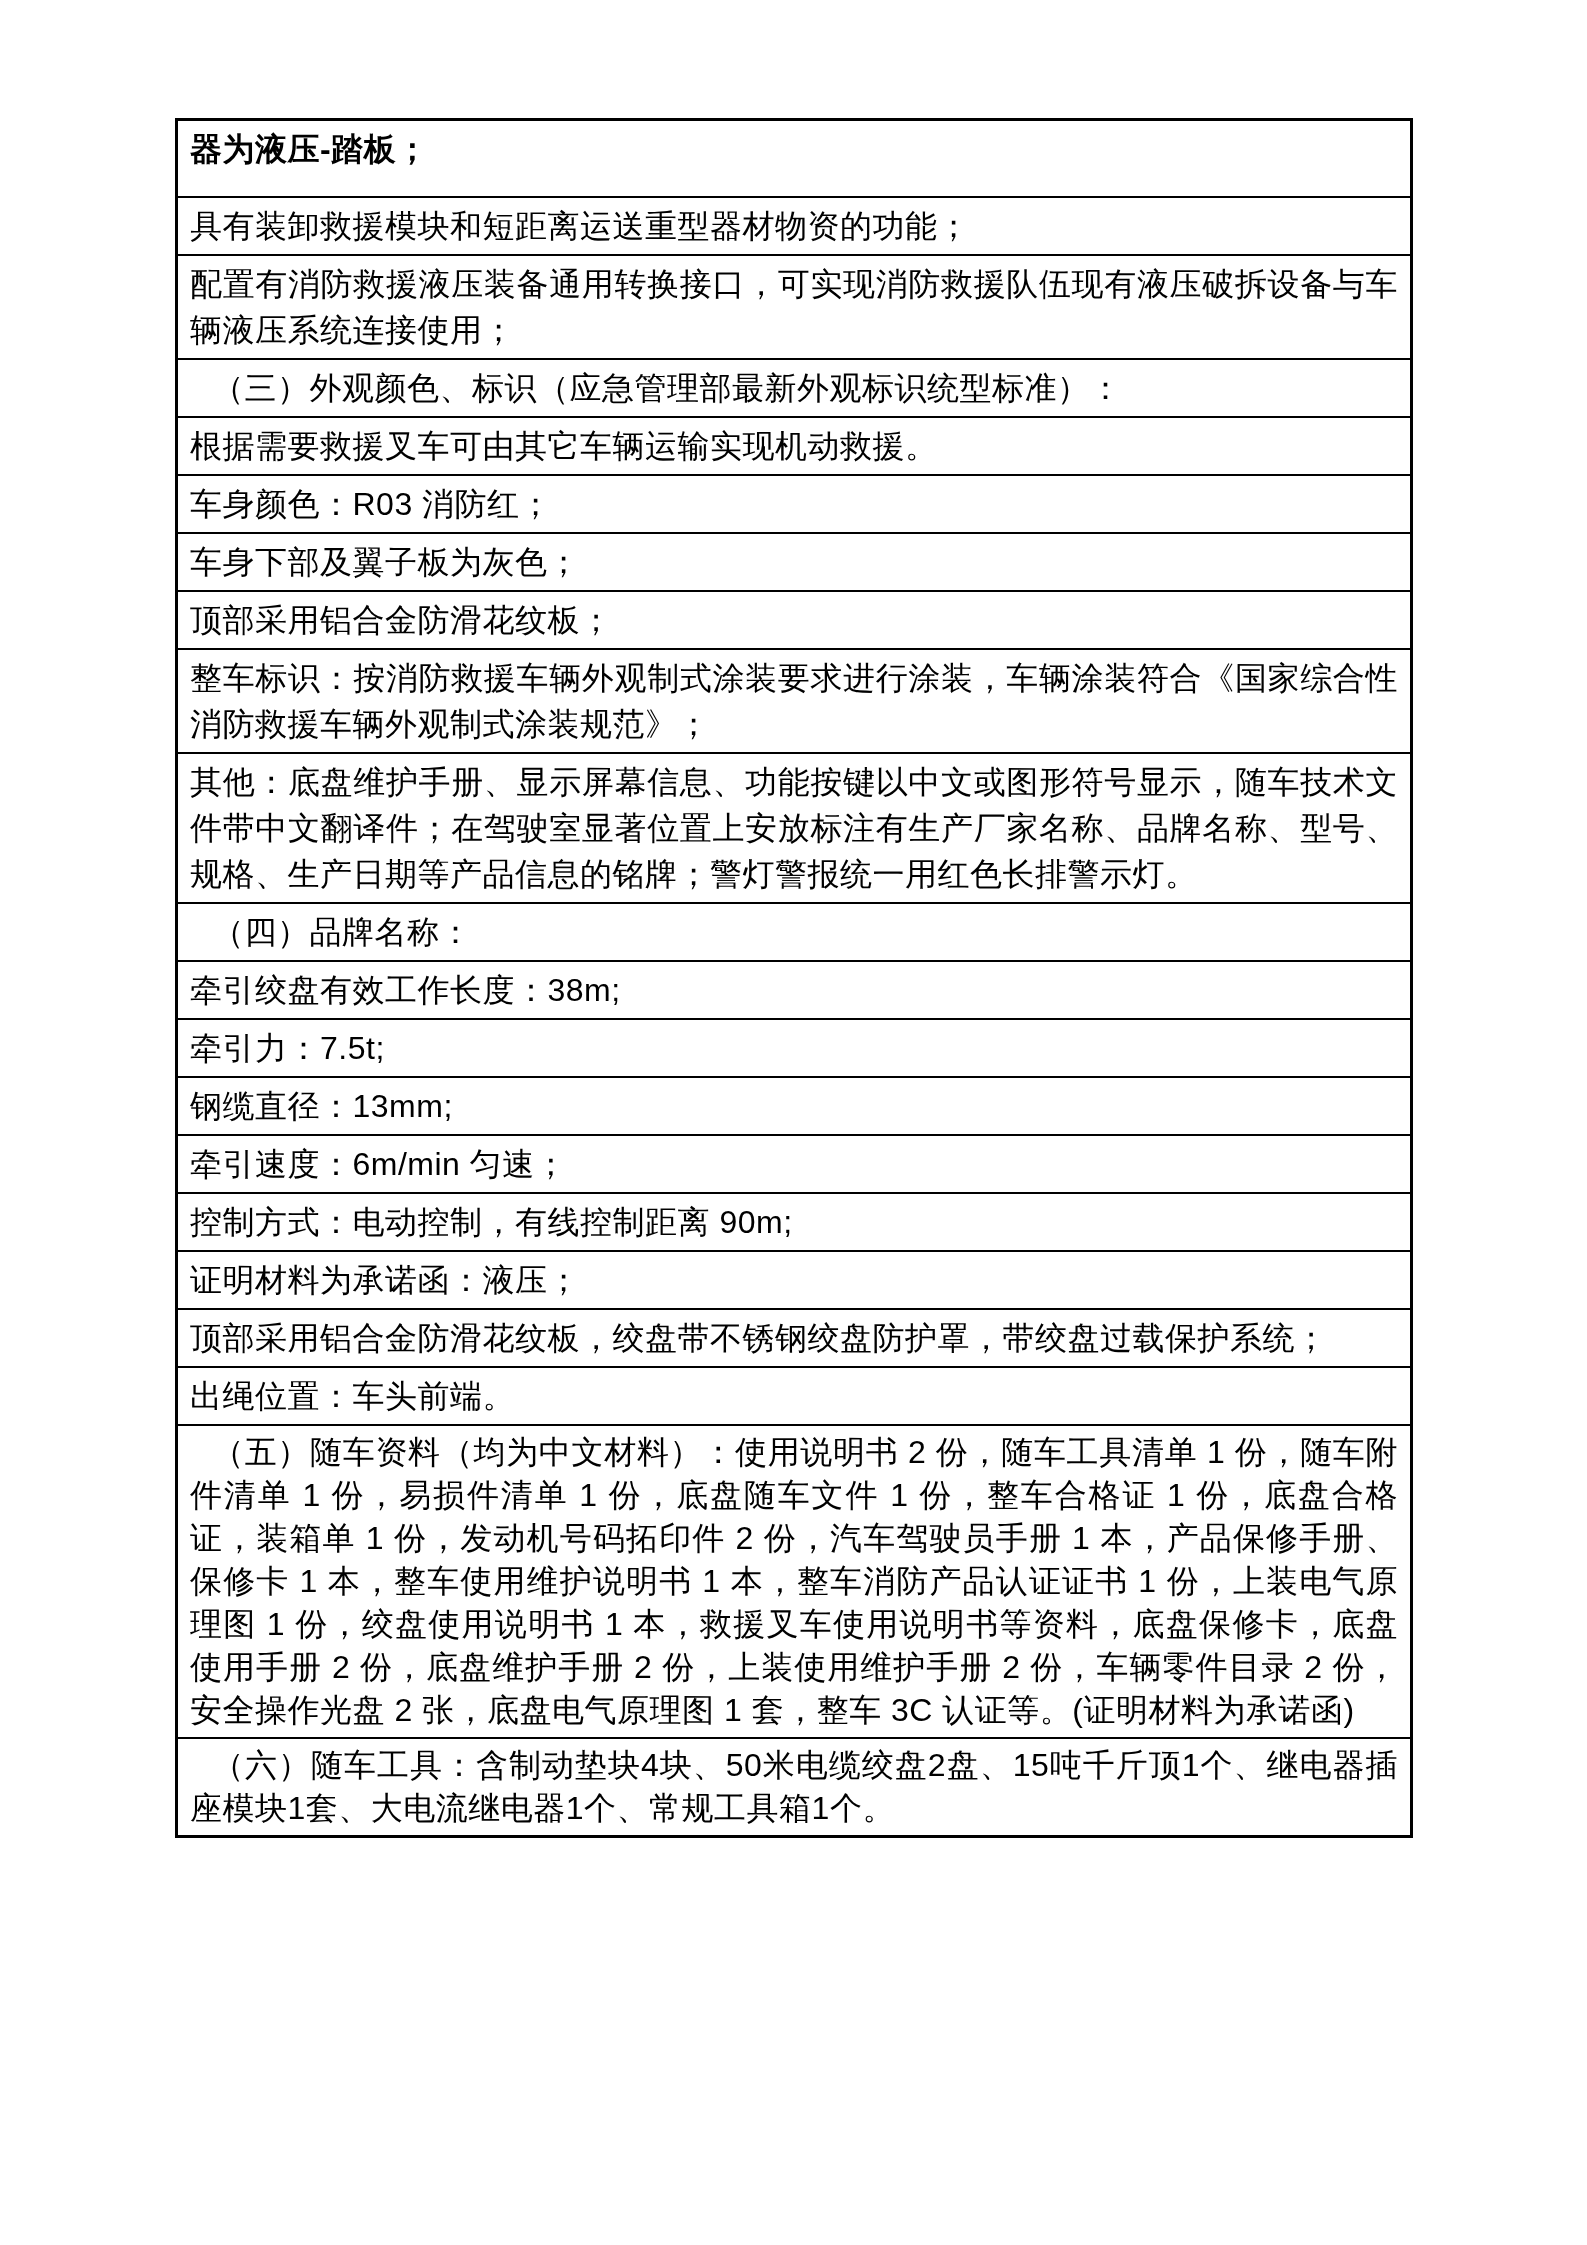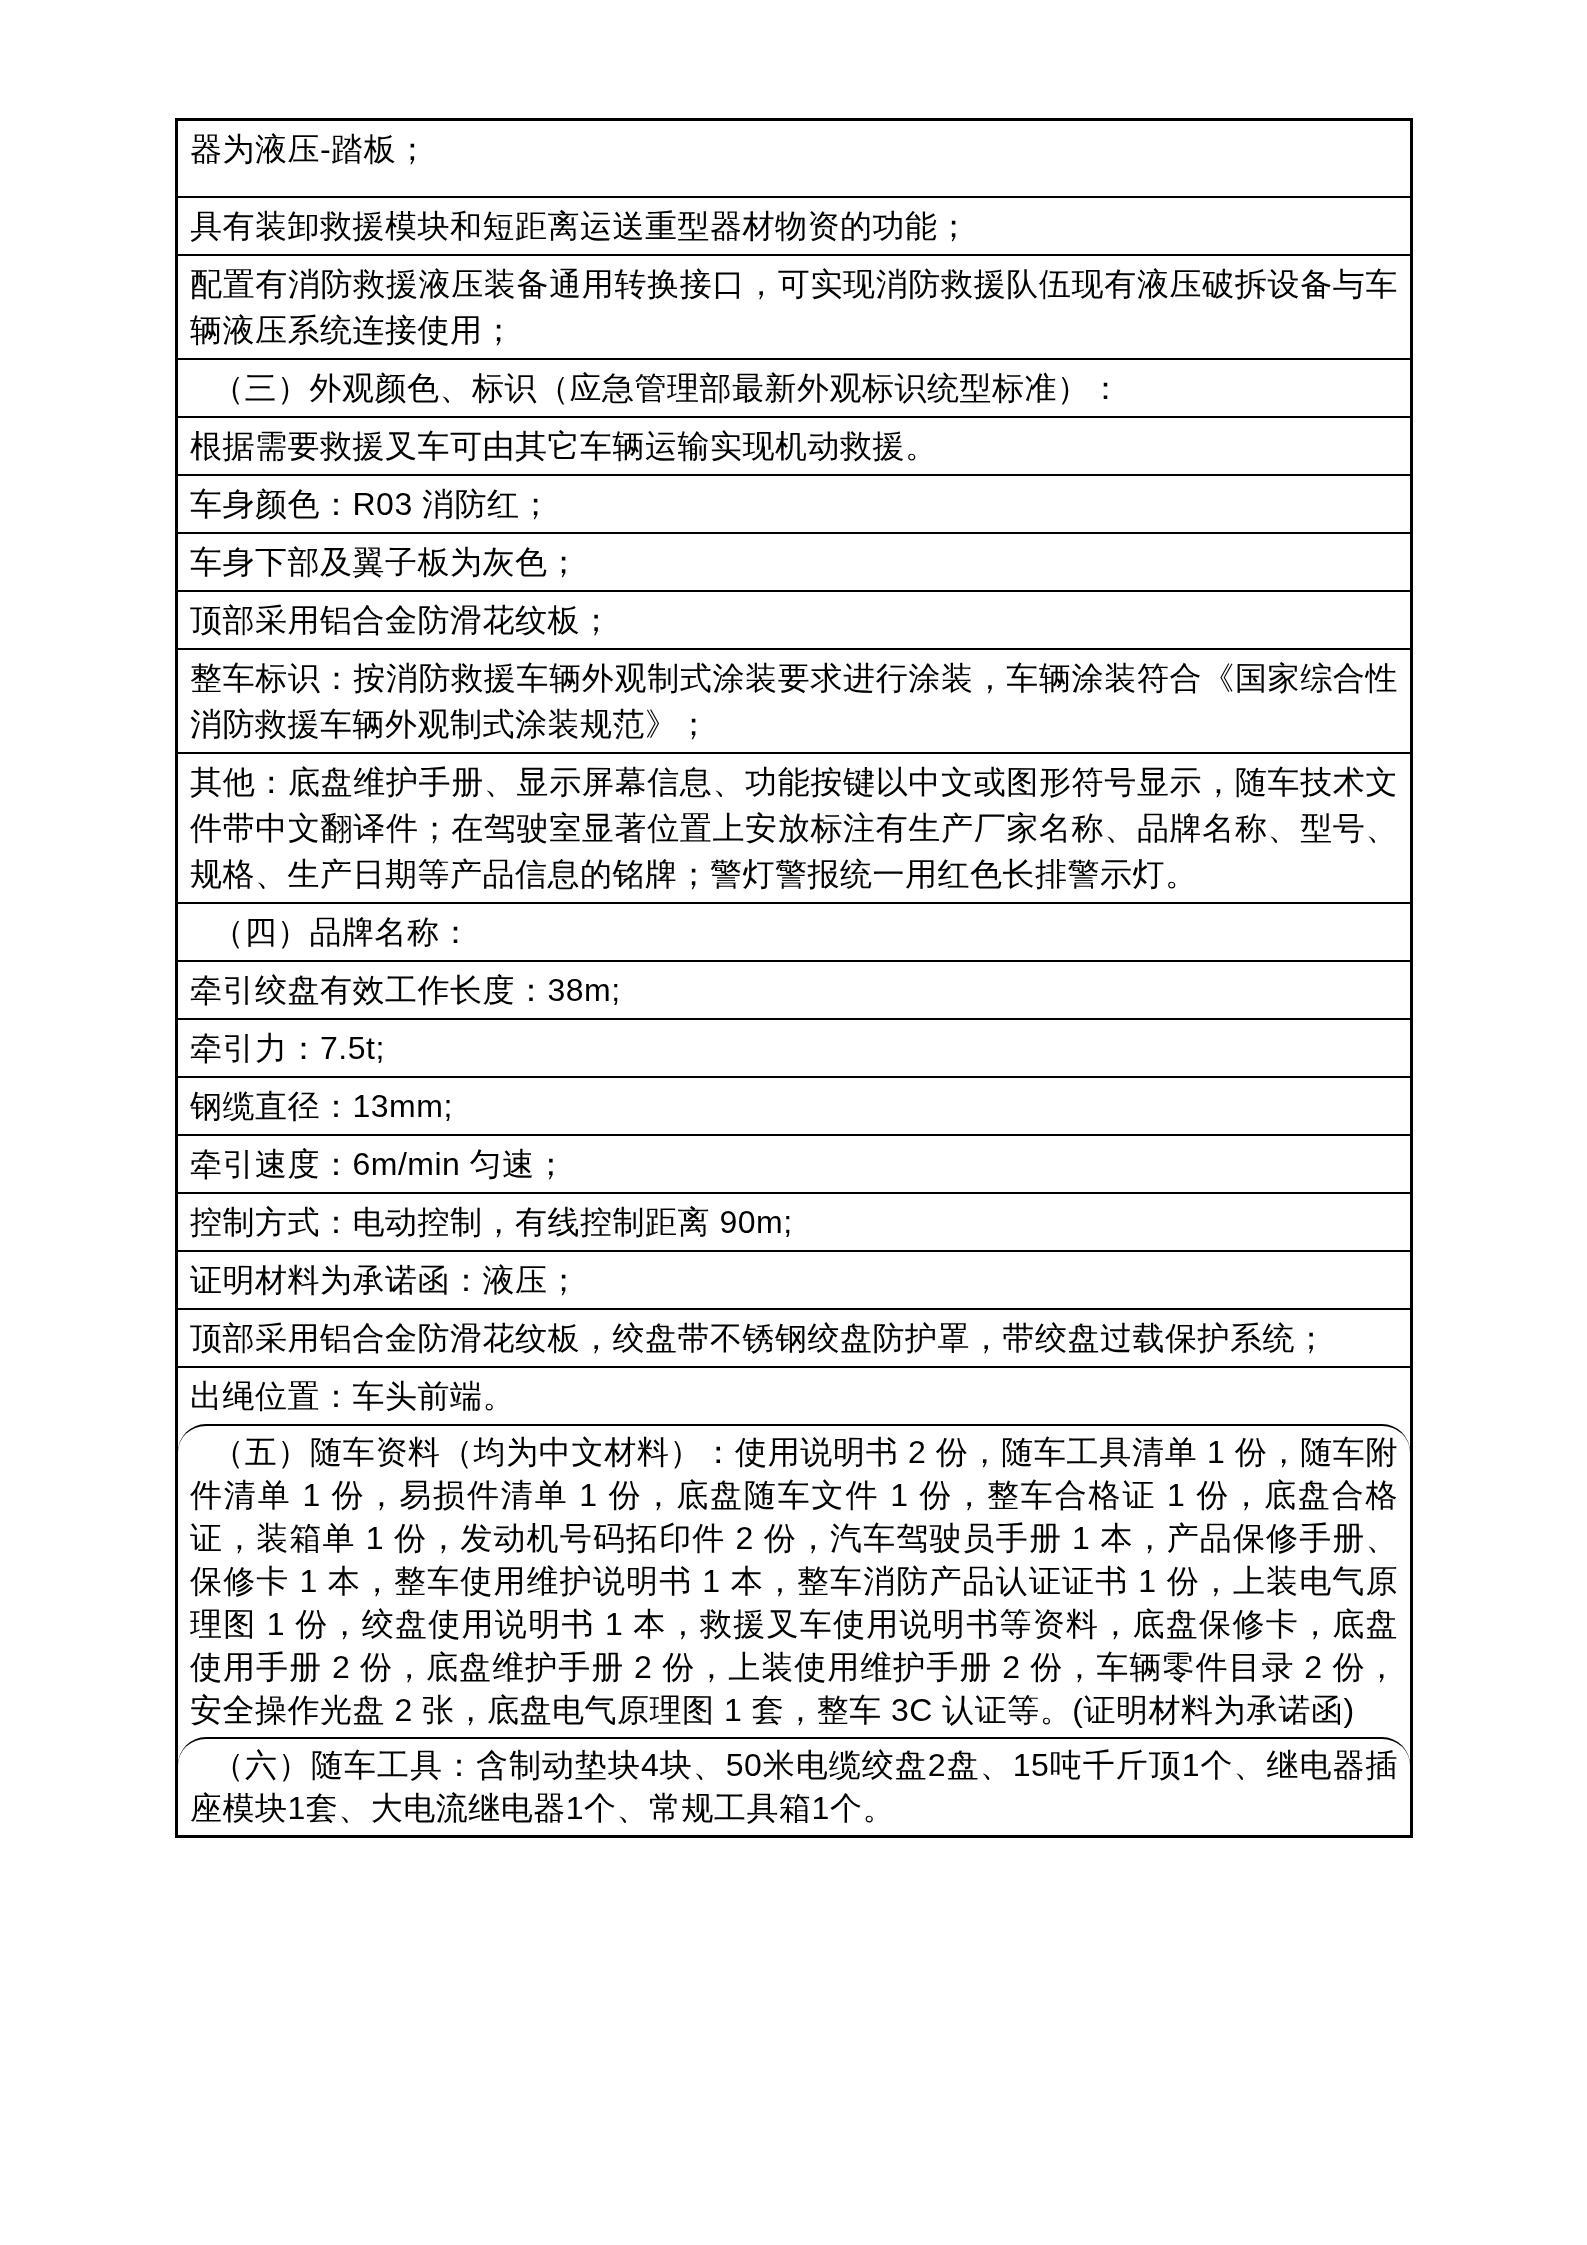--- a/index.html
+++ b/index.html
@@ -32,24 +32,24 @@
     border-top: 2px solid #000000;
     text-align: justify;
     letter-spacing: 0.5px;
     word-break: break-all;
   }
   .row.r-first {
     border-top: none;
   }
   .row.r-tail {
     padding-bottom: 24px;
+    font-weight: bold;
   }
   .row.r-tight {
     line-height: 43px;
-    border-radius: 28px;
   }
   .row.r-indent {
     text-indent: 22px;
   }
 </style>
 </head>
 <body>
 
 <div class="page">
   <div class="spec-table">

